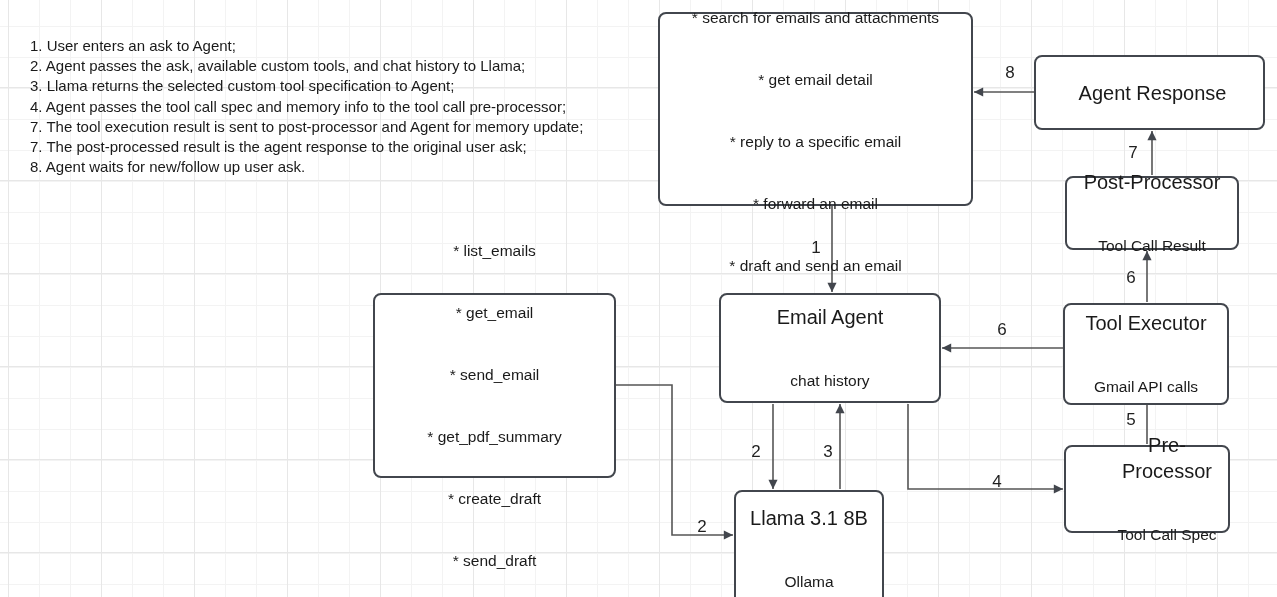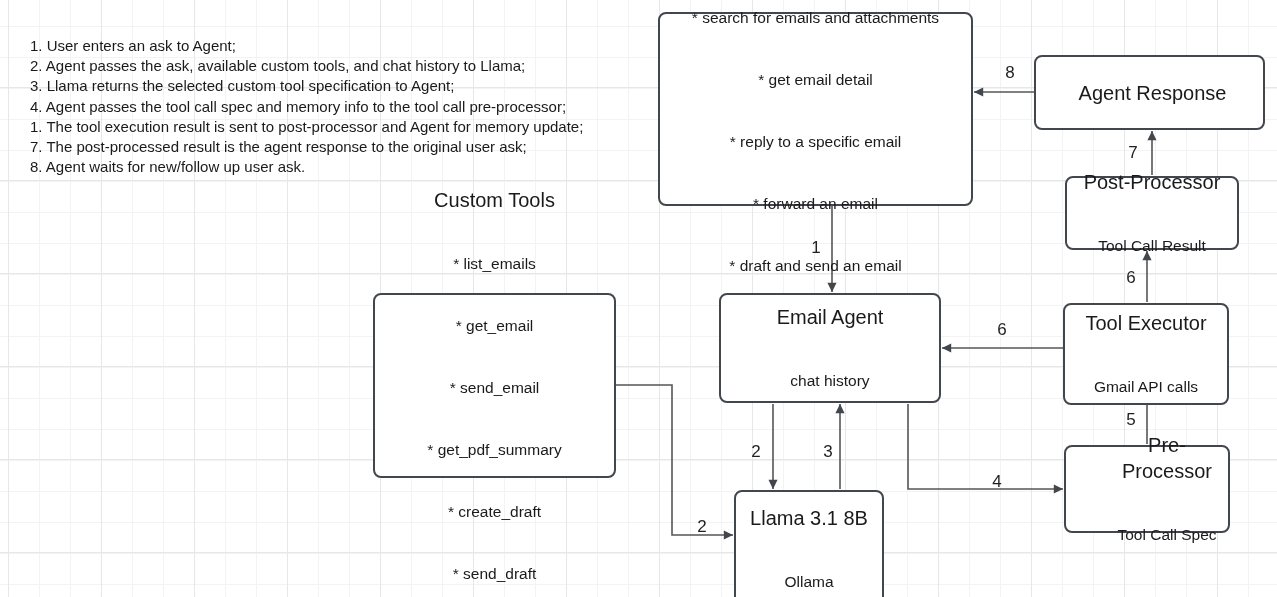--- a/index.html
+++ b/index.html
@@ -52,21 +52,21 @@
 </head>
 <body>
 
 <div id="canvas">
 
   <div class="steps">
     <div>1. User enters an ask to Agent;</div>
     <div>2. Agent passes the ask, available custom tools, and chat history to Llama;</div>
     <div>3. Llama returns the selected custom tool specification to Agent;</div>
     <div>4. Agent passes the tool call spec and memory info to the tool call pre-processor;</div>
-    <div>1. The tool execution result is sent to post-processor and Agent for memory update;</div>
+    <div>7. The tool execution result is sent to post-processor and Agent for memory update;</div>
     <div>7. The post-processed result is the agent response to the original user ask;</div>
     <div>8. Agent waits for new/follow up user ask.</div>
   </div>
 
   <svg class="edges-svg">
     <defs>
       <marker id="arw" viewBox="0 0 12 12" refX="11" refY="6" markerWidth="11" markerHeight="11" markerUnits="userSpaceOnUse" orient="auto">
         <path d="M1,1 L11,6 L1,11 Z" style="fill:#42464d;stroke:none;"></path>
       </marker>
     </defs>
@@ -120,21 +120,20 @@
     <div class="title">Pre-Processor</div>
     <div class="line">Tool Call Spec</div>
   </div>
 
   <div class="node" id="n-email-agent">
     <div class="title">Email Agent</div>
     <div class="line">chat history</div>
   </div>
 
   <div class="node" id="n-custom-tools">
-    <div class="title">Custom Tools</div>
     <div class="line">* list_emails</div>
     <div class="line">* get_email</div>
     <div class="line">* send_email</div>
     <div class="line">* get_pdf_summary</div>
     <div class="line">* create_draft</div>
     <div class="line">* send_draft</div>
   </div>
 
   <div class="node" id="n-llama">
     <div class="title">Llama 3.1 8B</div>

